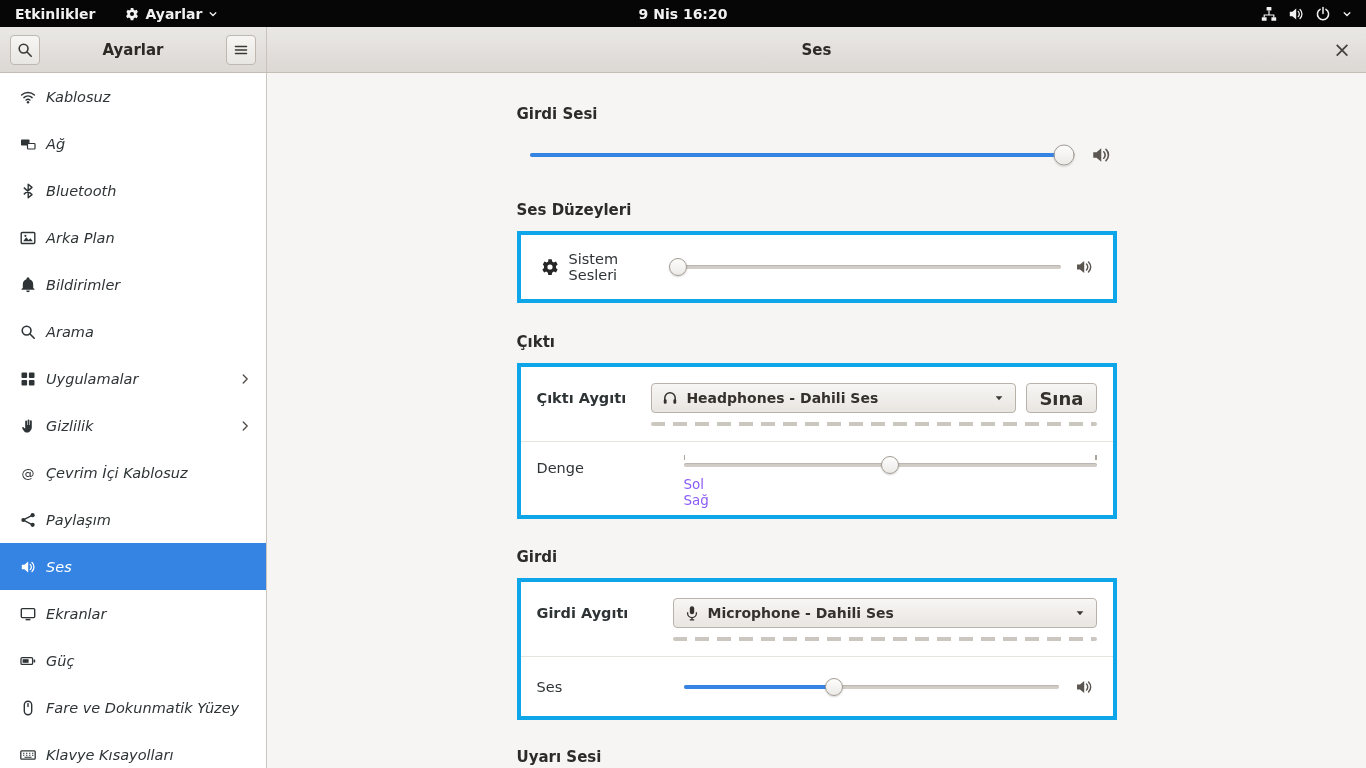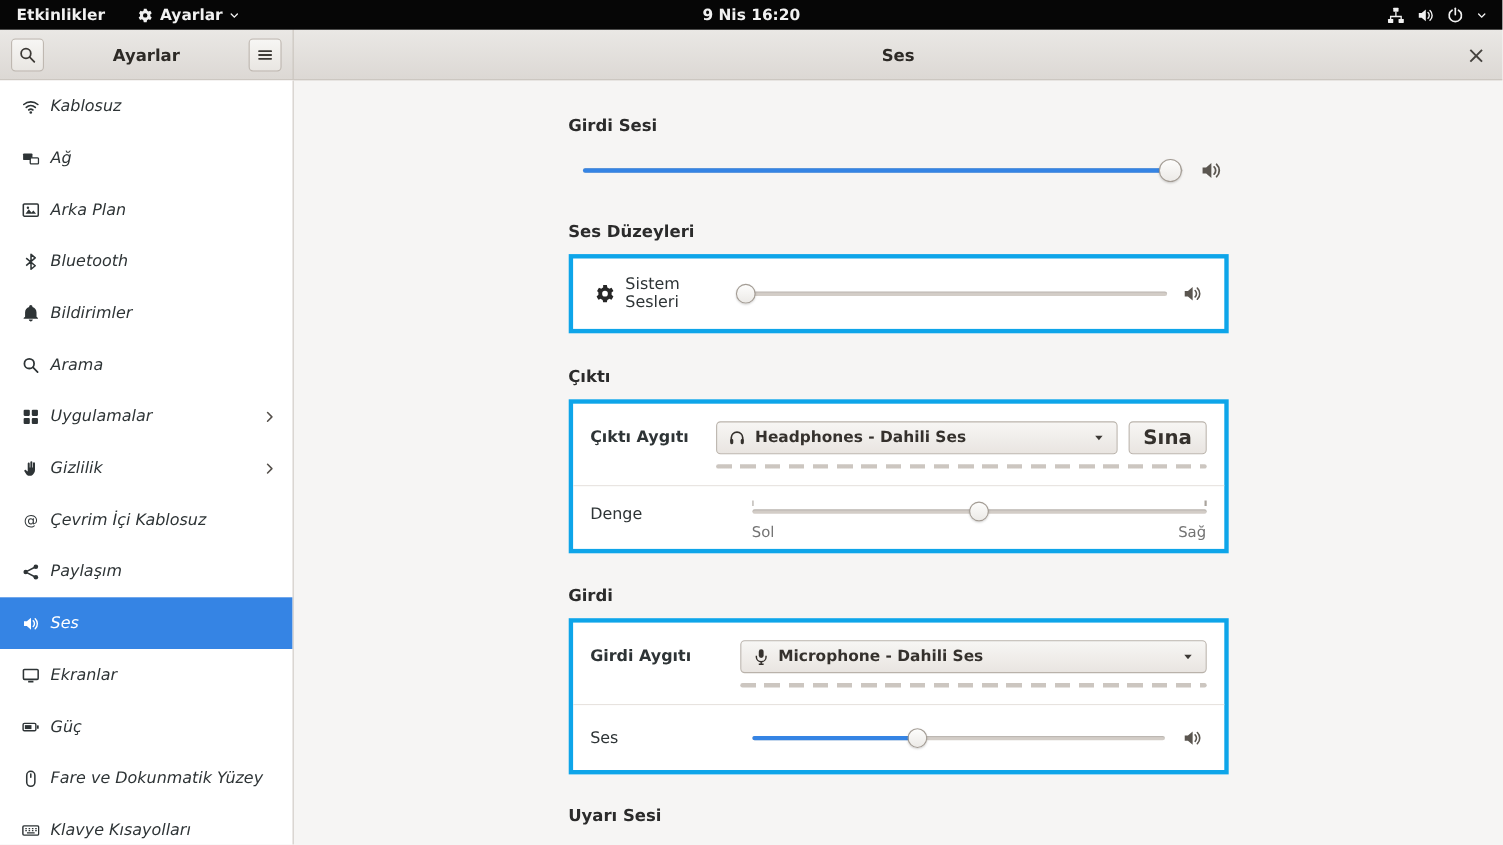--- a/index.html
+++ b/index.html
@@ -116,21 +116,21 @@
   .levelbar {
     margin-top:9px; height:4px; width:100%;
     background:repeating-linear-gradient(90deg,#ccc6c0 0 14px,transparent 14px 22px);
     border-radius:2px;
   }
 
   .balance-row { display:flex; padding:11px 16px 7px 16px; }
   .labelcol2 { width:147px; }
   .balance-row .labelcol2 { line-height:30px; }
   .balcol { flex:1; }
-  .bal-labels { display:flex; justify-content:space-between; font-size:13.5px; color:#737373; margin-top:-1px; }
+  .bal-labels { display:flex; justify-content:space-between; font-size:13.5px; color:#8b5cf6; margin-top:-1px;flex-direction:column; }
 
   .input-vol-row { height:60px; display:flex; align-items:center; padding:0 20px 0 16px; }
   .input-vol-row .lbl { width:147px; }
   .input-vol-row .slider { margin-right:16px; }
 </style>
 </head>
 <body>
 
 <div class="topbar">
   <div class="tb-left">
@@ -228,37 +228,37 @@
               <rect x="1" y="3.5" width="8.5" height="6" rx="0.8" fill="currentColor"></rect>
               <rect x="7.5" y="7.5" width="7.5" height="5.5" rx="0.8" fill="#fff" stroke="currentColor" stroke-width="1.2"></rect>
             </svg>
           </span>
         <span class="side-label">Ağ</span>
 
       </div>
 
       <div class="side-item">
         <span class="icon side-icon">
+            <svg viewBox="0 0 16 16" fill="none" stroke="currentColor" stroke-width="1.4" stroke-linejoin="round">
+              <path d="M3.8 4.6 12 11.6 8.2 14.8 8.2 1.2 12 4.4 3.8 11.4"></path>
+            </svg>
+          </span>
+        <span class="side-label">Bluetooth</span>
+
+      </div>
+
+      <div class="side-item">
+        <span class="icon side-icon">
             <svg viewBox="0 0 16 16">
               <rect x="1.2" y="2.5" width="13.6" height="11" rx="1" fill="none" stroke="currentColor" stroke-width="1.4"></rect>
               <path d="M3.2 11.3l3-4 2.4 2.8 1.8-1.8 2.4 3z" fill="currentColor"></path>
               <circle cx="5.4" cy="5.8" r="1.1" fill="currentColor"></circle>
             </svg>
           </span>
         <span class="side-label">Arka Plan</span>
-
-      </div>
-
-      <div class="side-item">
-        <span class="icon side-icon">
-            <svg viewBox="0 0 16 16" fill="none" stroke="currentColor" stroke-width="1.4" stroke-linejoin="round">
-              <path d="M3.8 4.6 12 11.6 8.2 14.8 8.2 1.2 12 4.4 3.8 11.4"></path>
-            </svg>
-          </span>
-        <span class="side-label">Bluetooth</span>
 
       </div>
 
       <div class="side-item">
         <span class="icon side-icon">
             <svg viewBox="0 0 16 16" fill="currentColor">
               <path d="M8 15.2c1 0 1.8-.8 1.8-1.7H6.2c0 1 .8 1.7 1.8 1.7zm5.2-4.3V7.2c0-2.4-1.5-4.4-3.7-5V1.7a1.5 1.5 0 0 0-3 0v.5c-2.2.6-3.7 2.6-3.7 5v3.7L1.5 12v.7h13V12z"></path>
             </svg>
           </span>
         <span class="side-label">Bildirimler</span>

